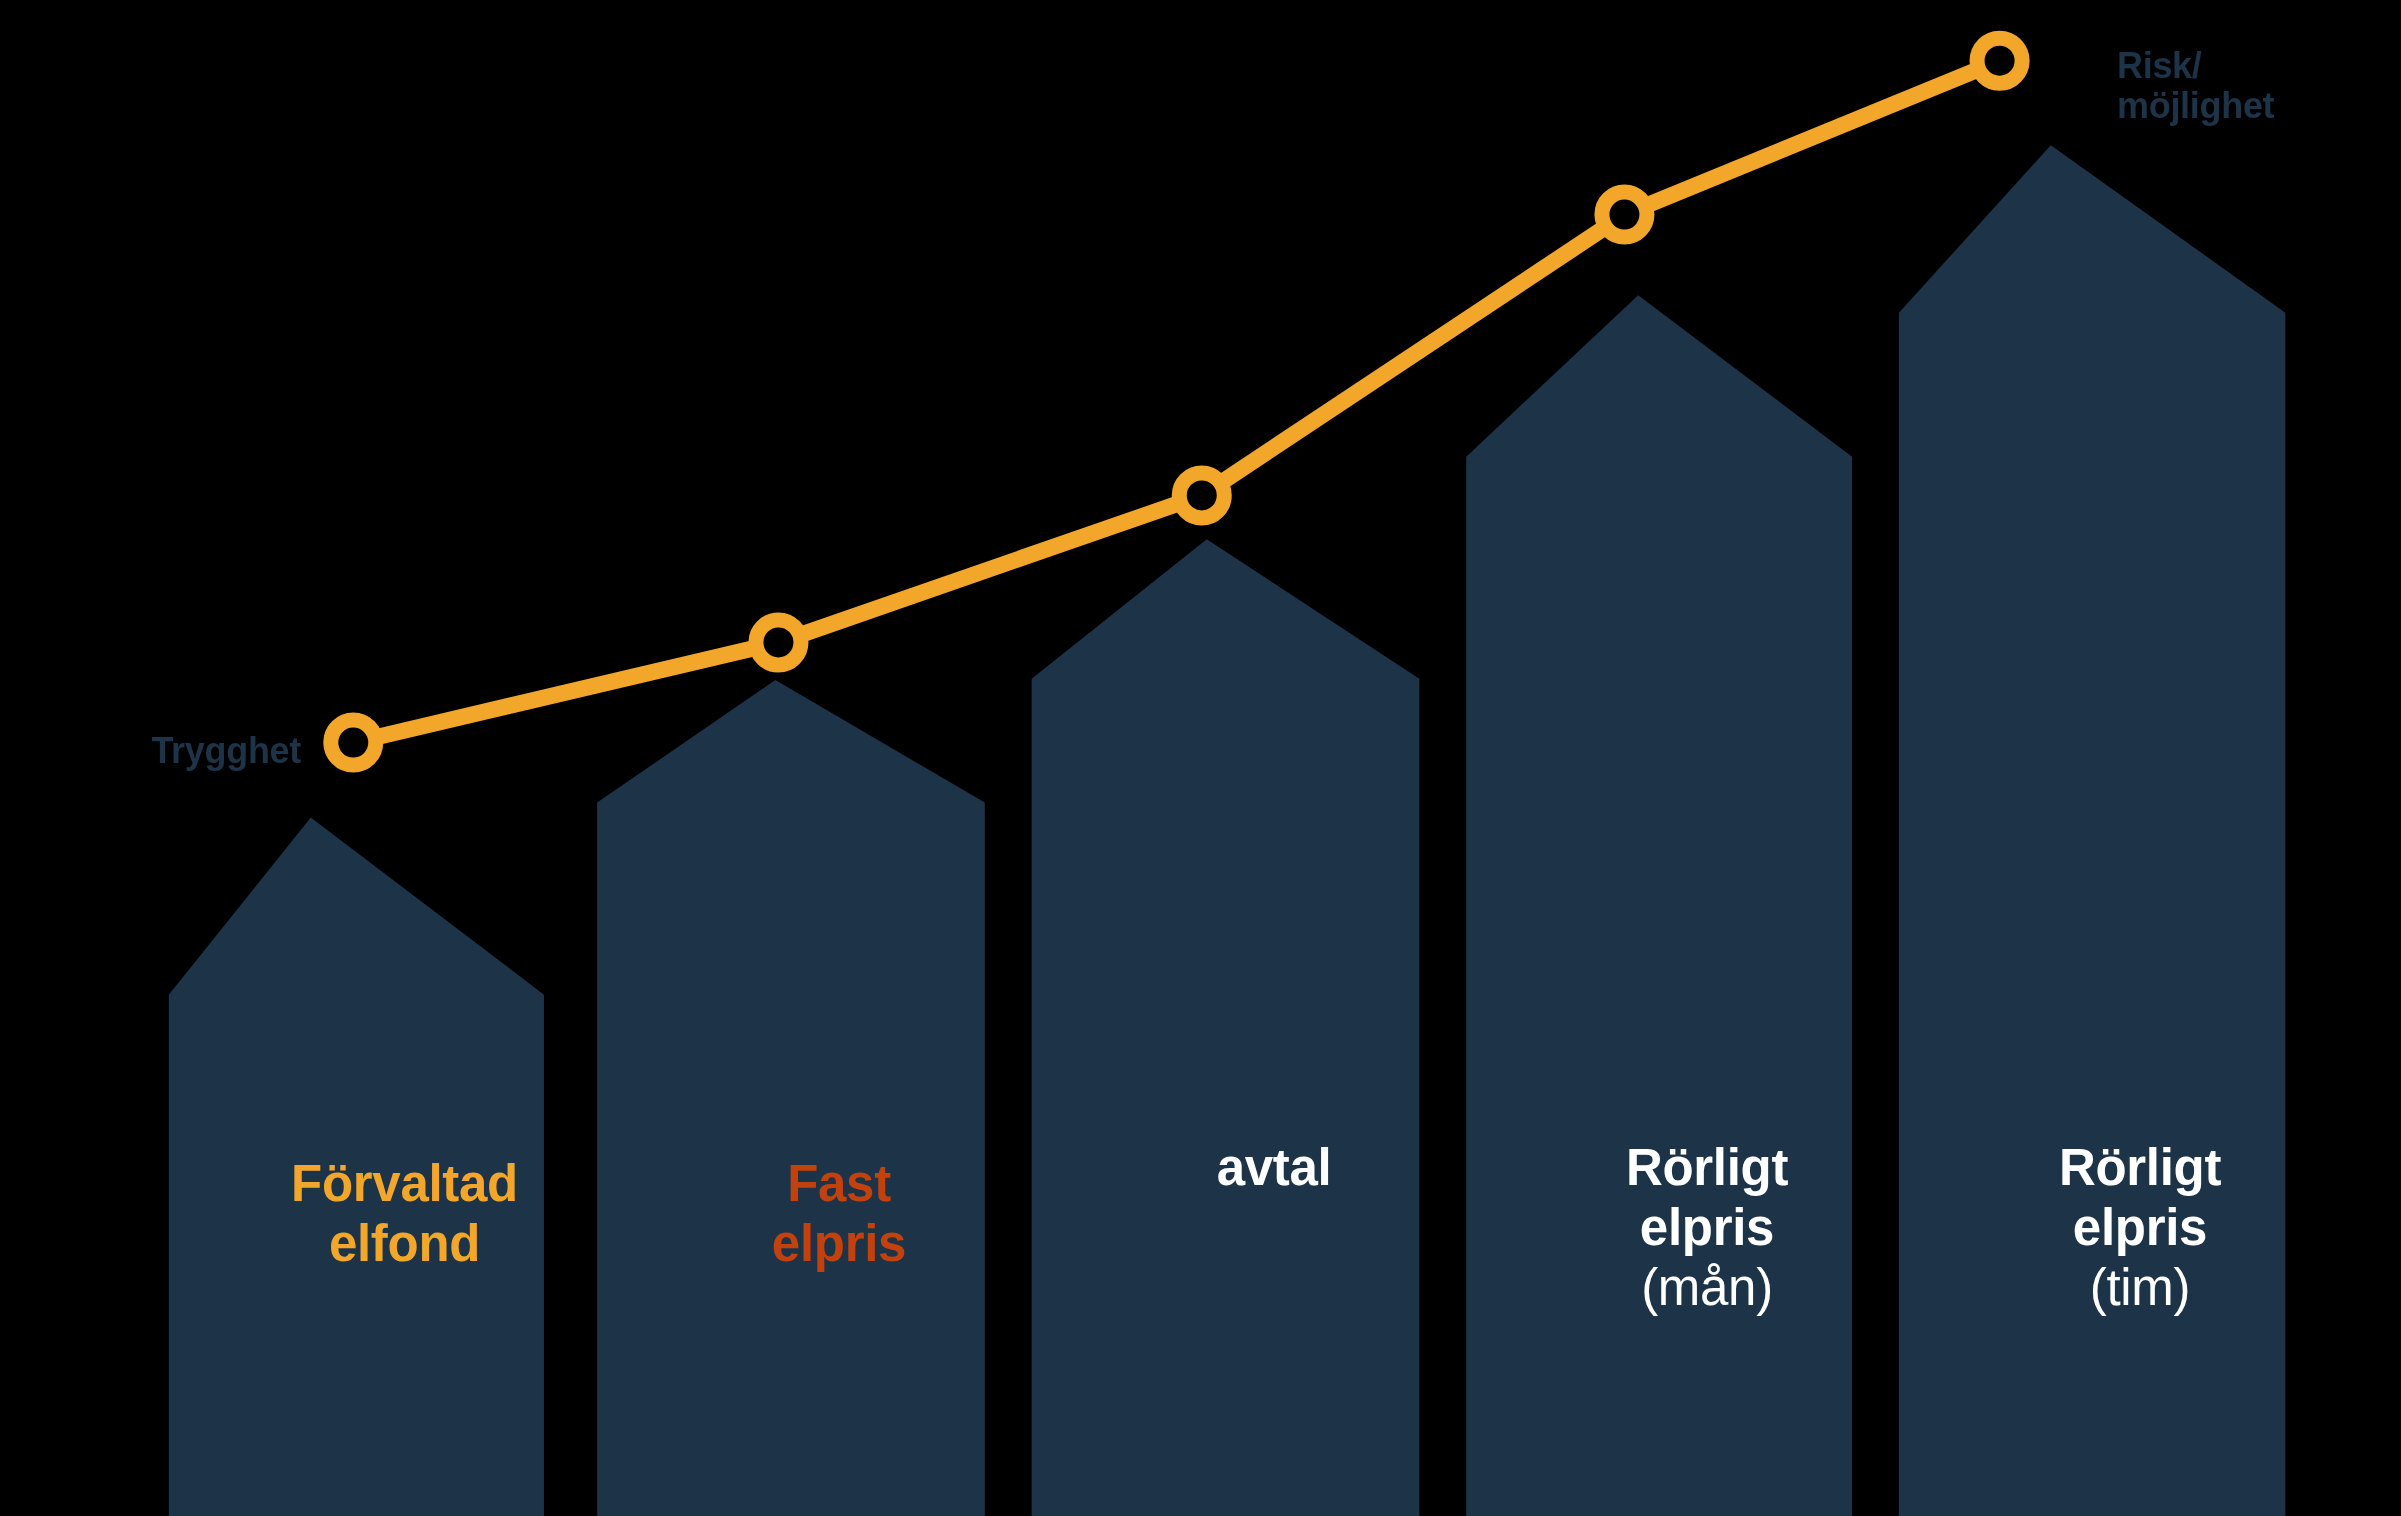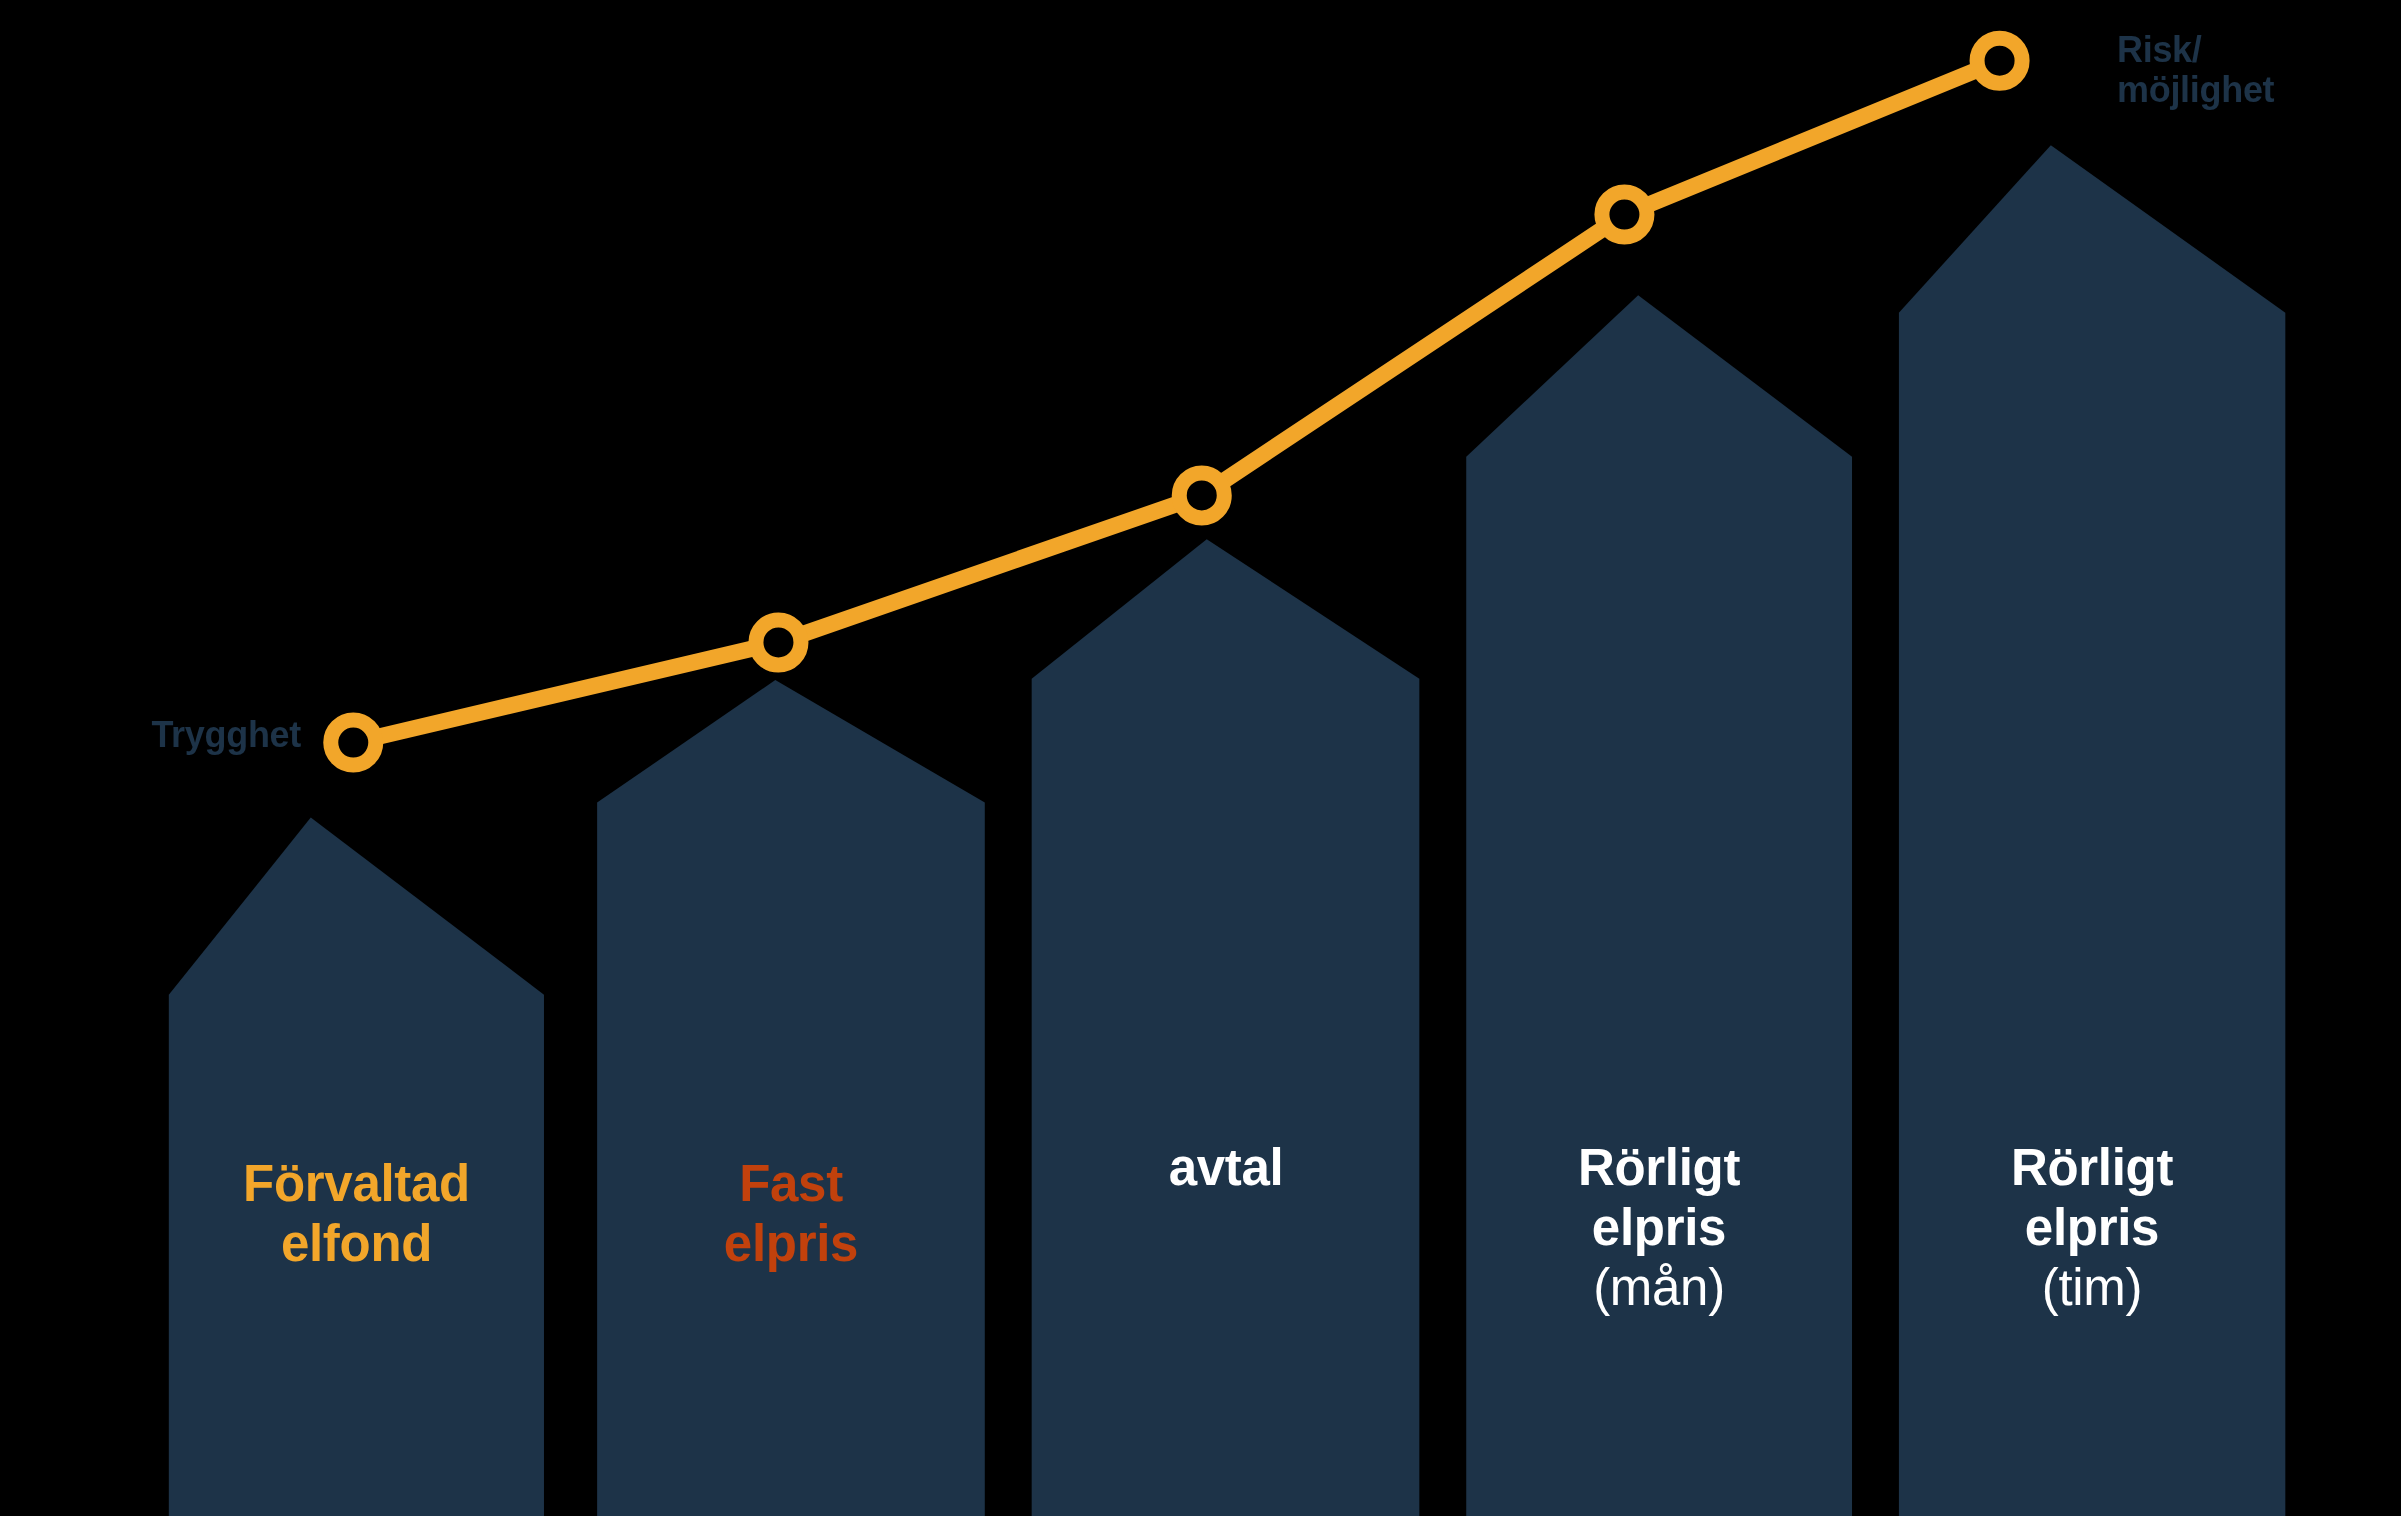--- a/index.html
+++ b/index.html
@@ -24,33 +24,35 @@
     height: 1517px;
     display: block;
   }
   .bar-label {
     position: absolute;
     text-align: center;
     line-height: 1.18;
     font-weight: bold;
     letter-spacing: -0.3px;
     pointer-events: none;
+    padding-left: 48px;
   }
   .bar-label .lbl-line {
     display: block;
     white-space: nowrap;
   }
   .bar-label .lbl-line.light {
     font-weight: normal;
   }
   .endpoint-label {
     position: absolute;
     font-weight: bold;
     line-height: 1.1;
     letter-spacing: -0.3px;
+    margin-top: 16px;
   }
   .endpoint-label .lbl-line { display: block; white-space: nowrap; }
 </style>
 </head>
 <body>
 
 <div id="stage">
 
   <svg id="chart-svg" viewBox="0 0 3840 2425" preserveAspectRatio="none">
 

